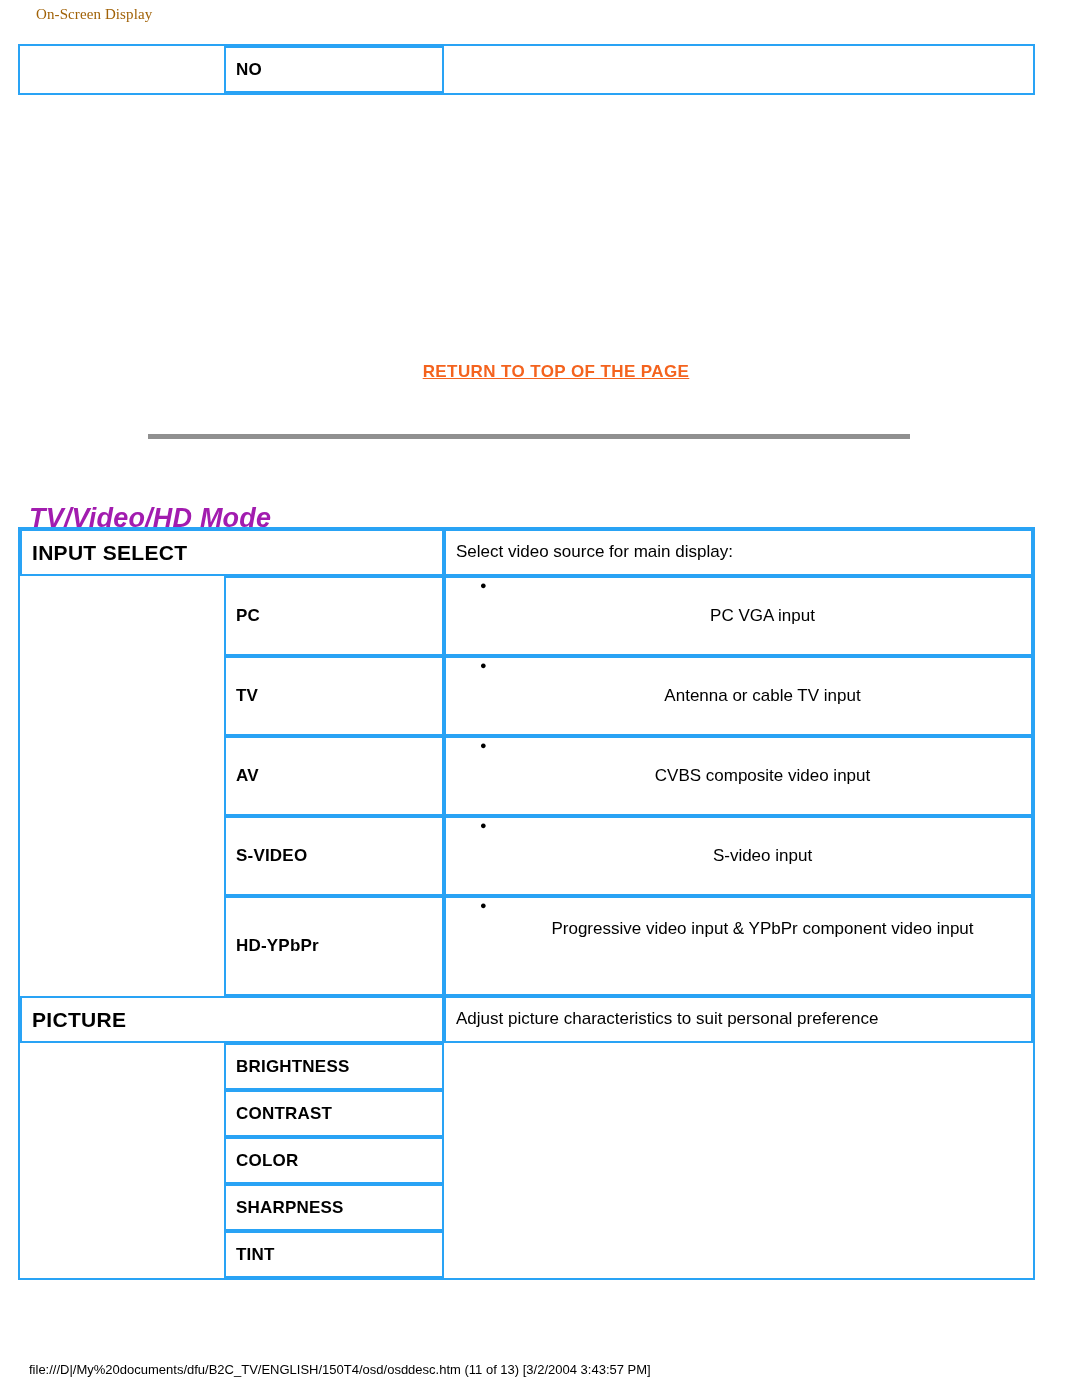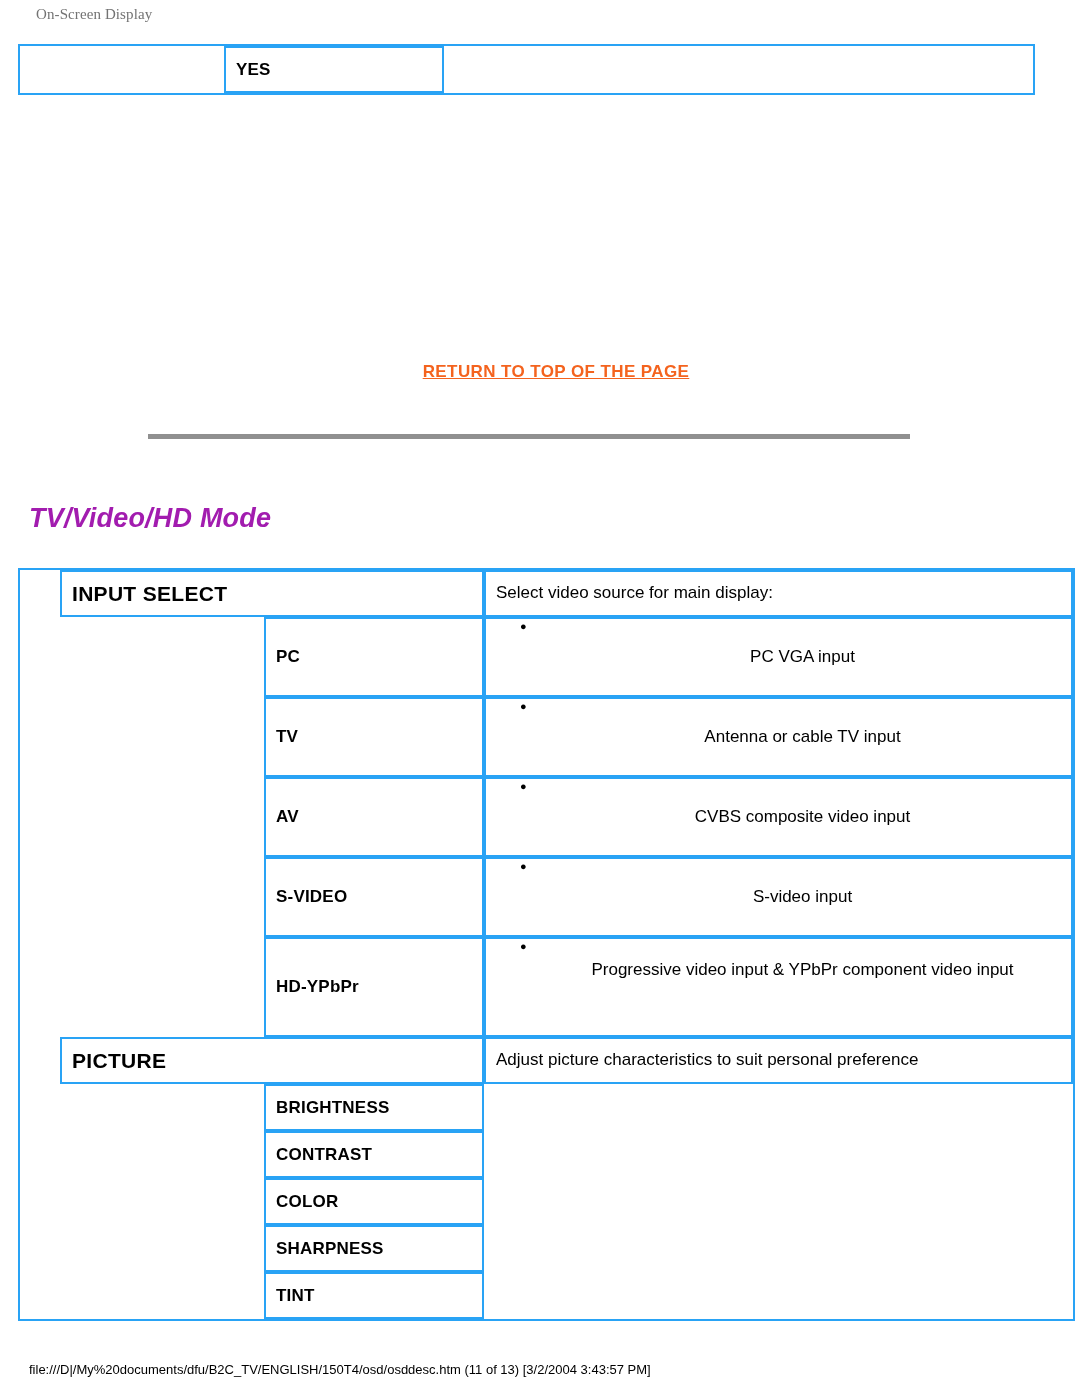--- a/index.html
+++ b/index.html
@@ -16,21 +16,21 @@
     position: relative;
   }
 
   
   .page-header {
     position: absolute;
     left: 36px;
     top: 6px;
     font-family: "Liberation Serif", serif;
     font-size: 15px;
-    color: #737373;
+    color: #a16207;
     letter-spacing: 0.1px;
     white-space: nowrap;
   }
 
   
   .osd-table {
     border-collapse: separate;
     border-spacing: 0;
     border: 2px solid #29A3F5;
     table-layout: fixed;
@@ -122,23 +122,22 @@
     font-style: italic;
     color: #a21caf;
     letter-spacing: .2px;
     white-space: nowrap;
   }
 
   
   #table-main {
     position: absolute;
     left: 18px;
-    top: 568px;
+    top: 527px;
     width: 1017px;
-    padding-left: 40px;
   }
 
   
   .page-footer {
     position: absolute;
     left: 29px;
     top: 1362px;
     font-size: 13px;
     color: #000000;
     white-space: nowrap;
@@ -152,21 +151,21 @@
 
 <table id="table-top" class="osd-table">
   <colgroup>
     <col style="width:204px">
     <col style="width:220px">
     <col style="width:589px">
   </colgroup>
   <tbody>
     <tr>
       <td class="blank"></td>
-      <td class="lbl-sub" style="height:47px">YES</td>
+      <td class="lbl-sub" style="height:47px">NO</td>
       <td class="blank"></td>
     </tr>
   </tbody>
 </table>
 
 <div class="return-wrap">
   <a class="return-link" href="#">RETURN TO TOP OF THE PAGE</a>
 </div>
 
 <div class="rule"></div>

